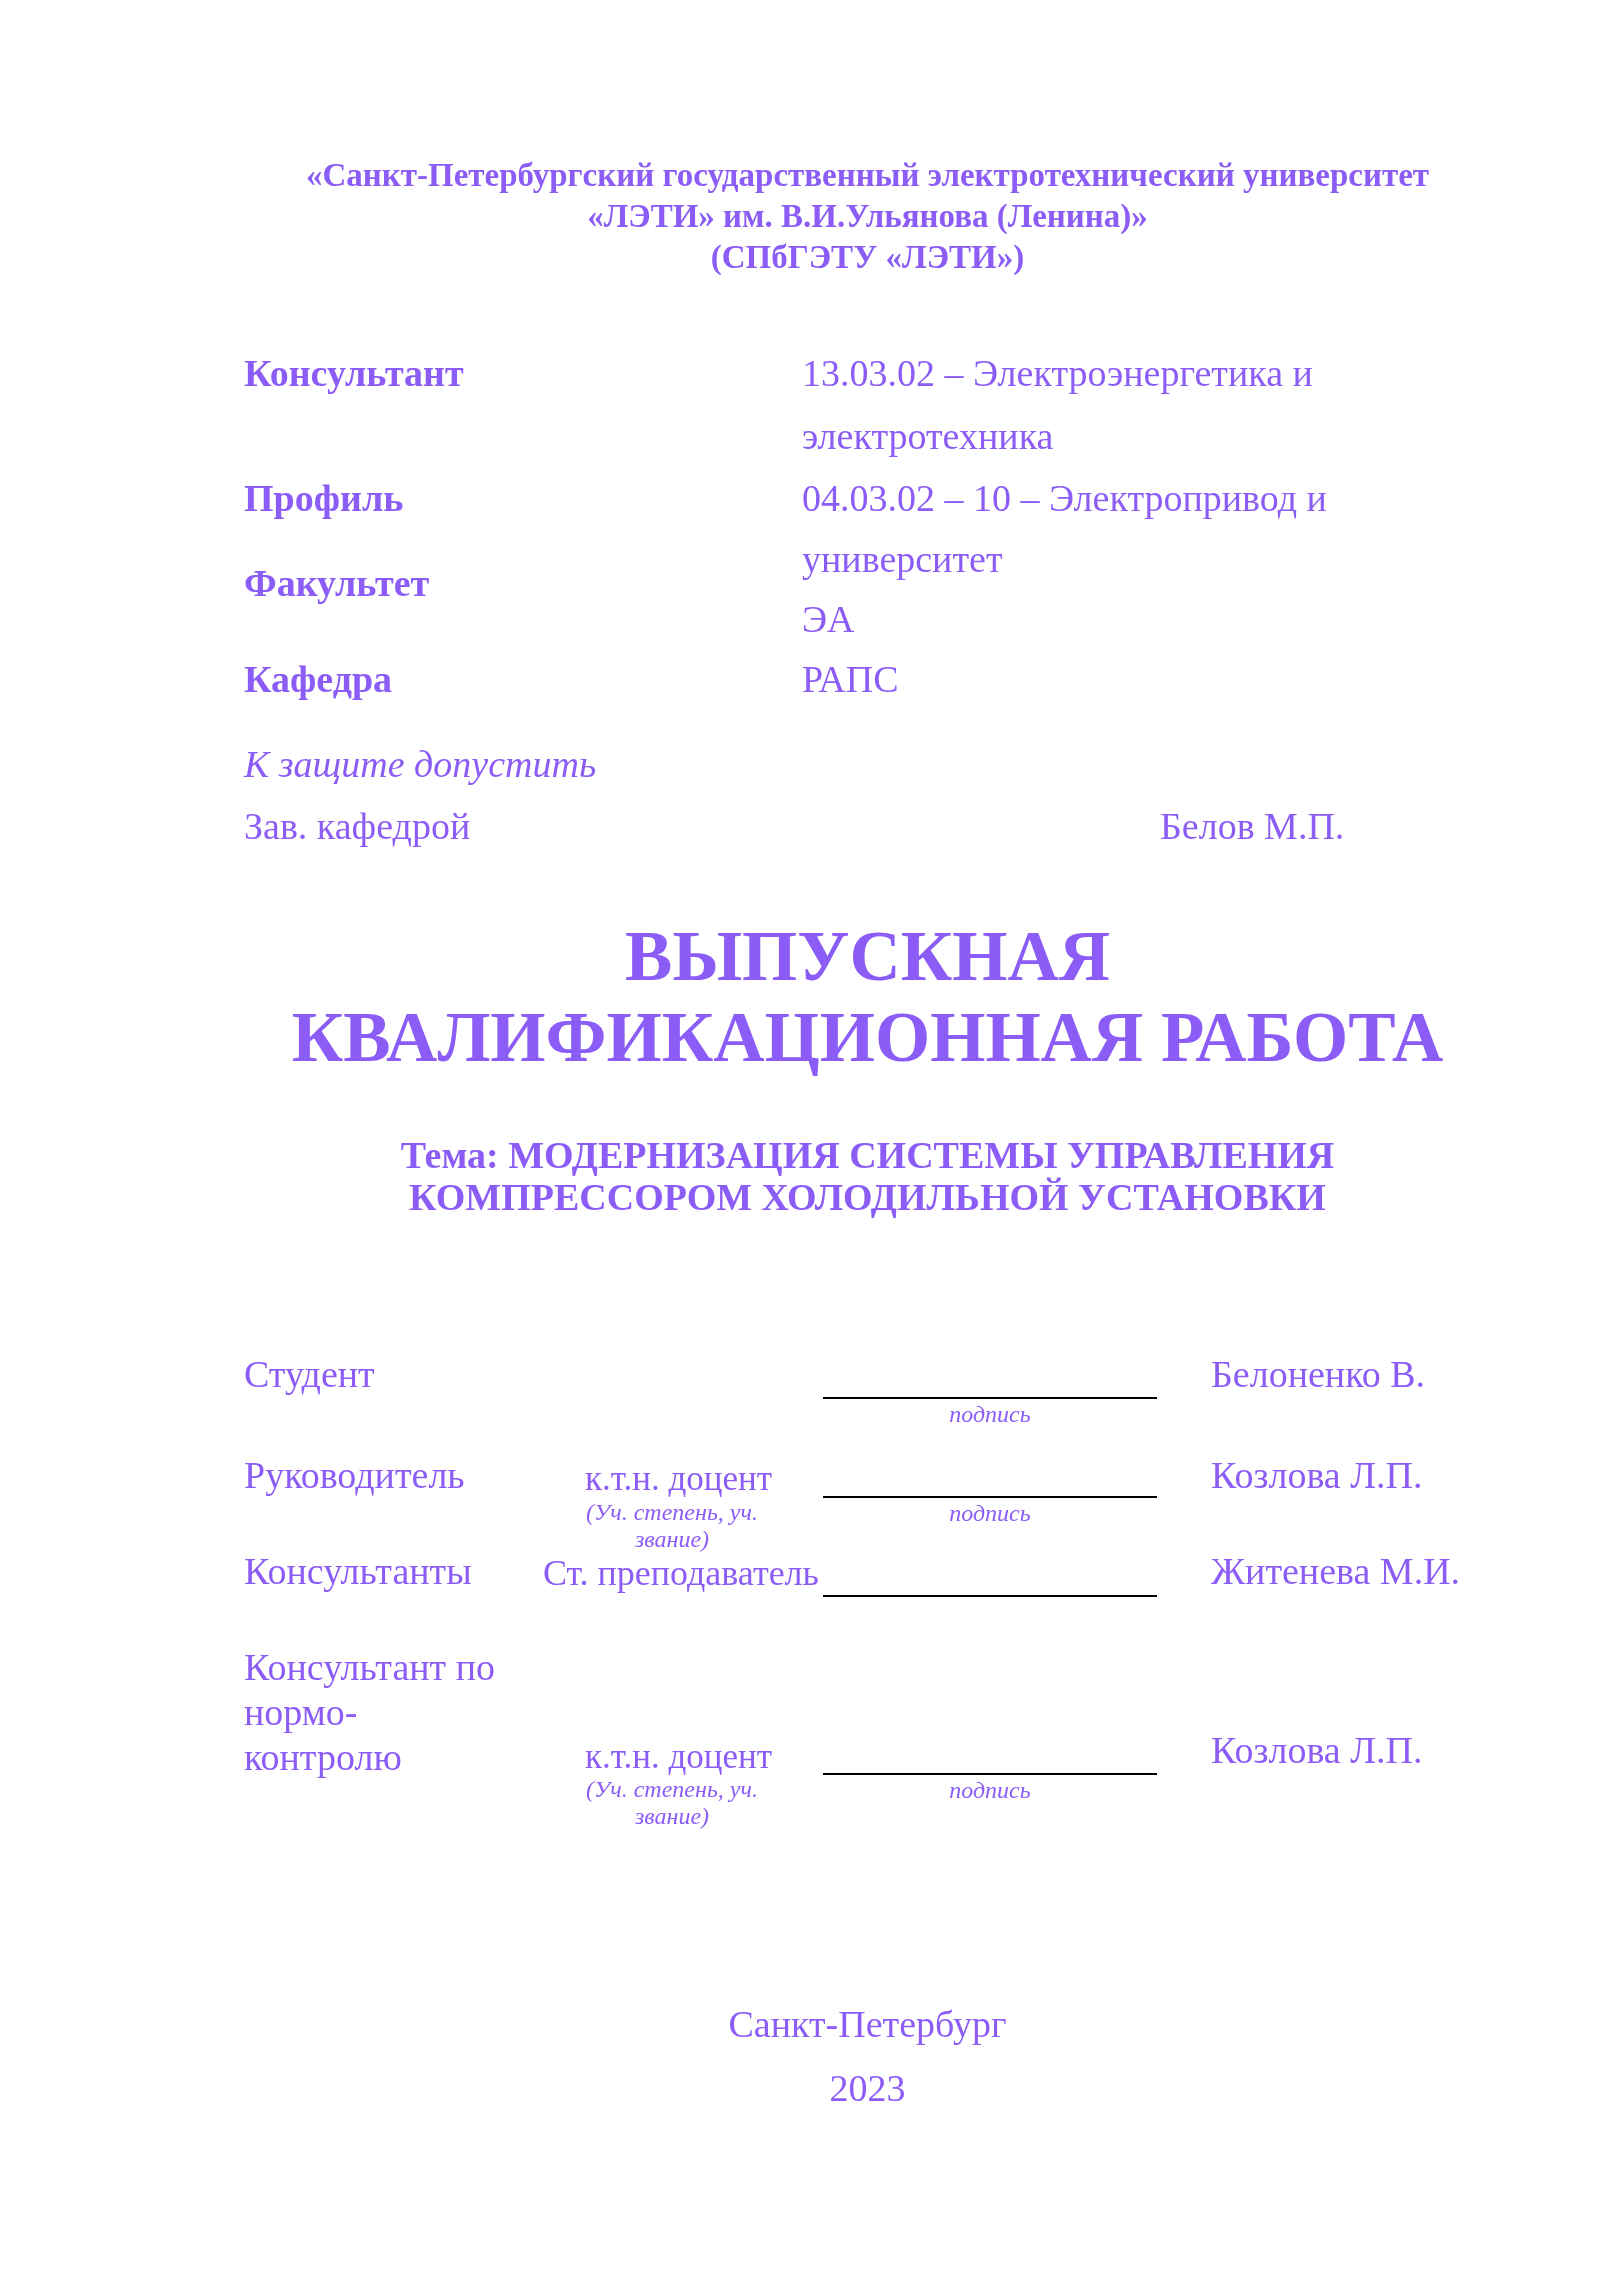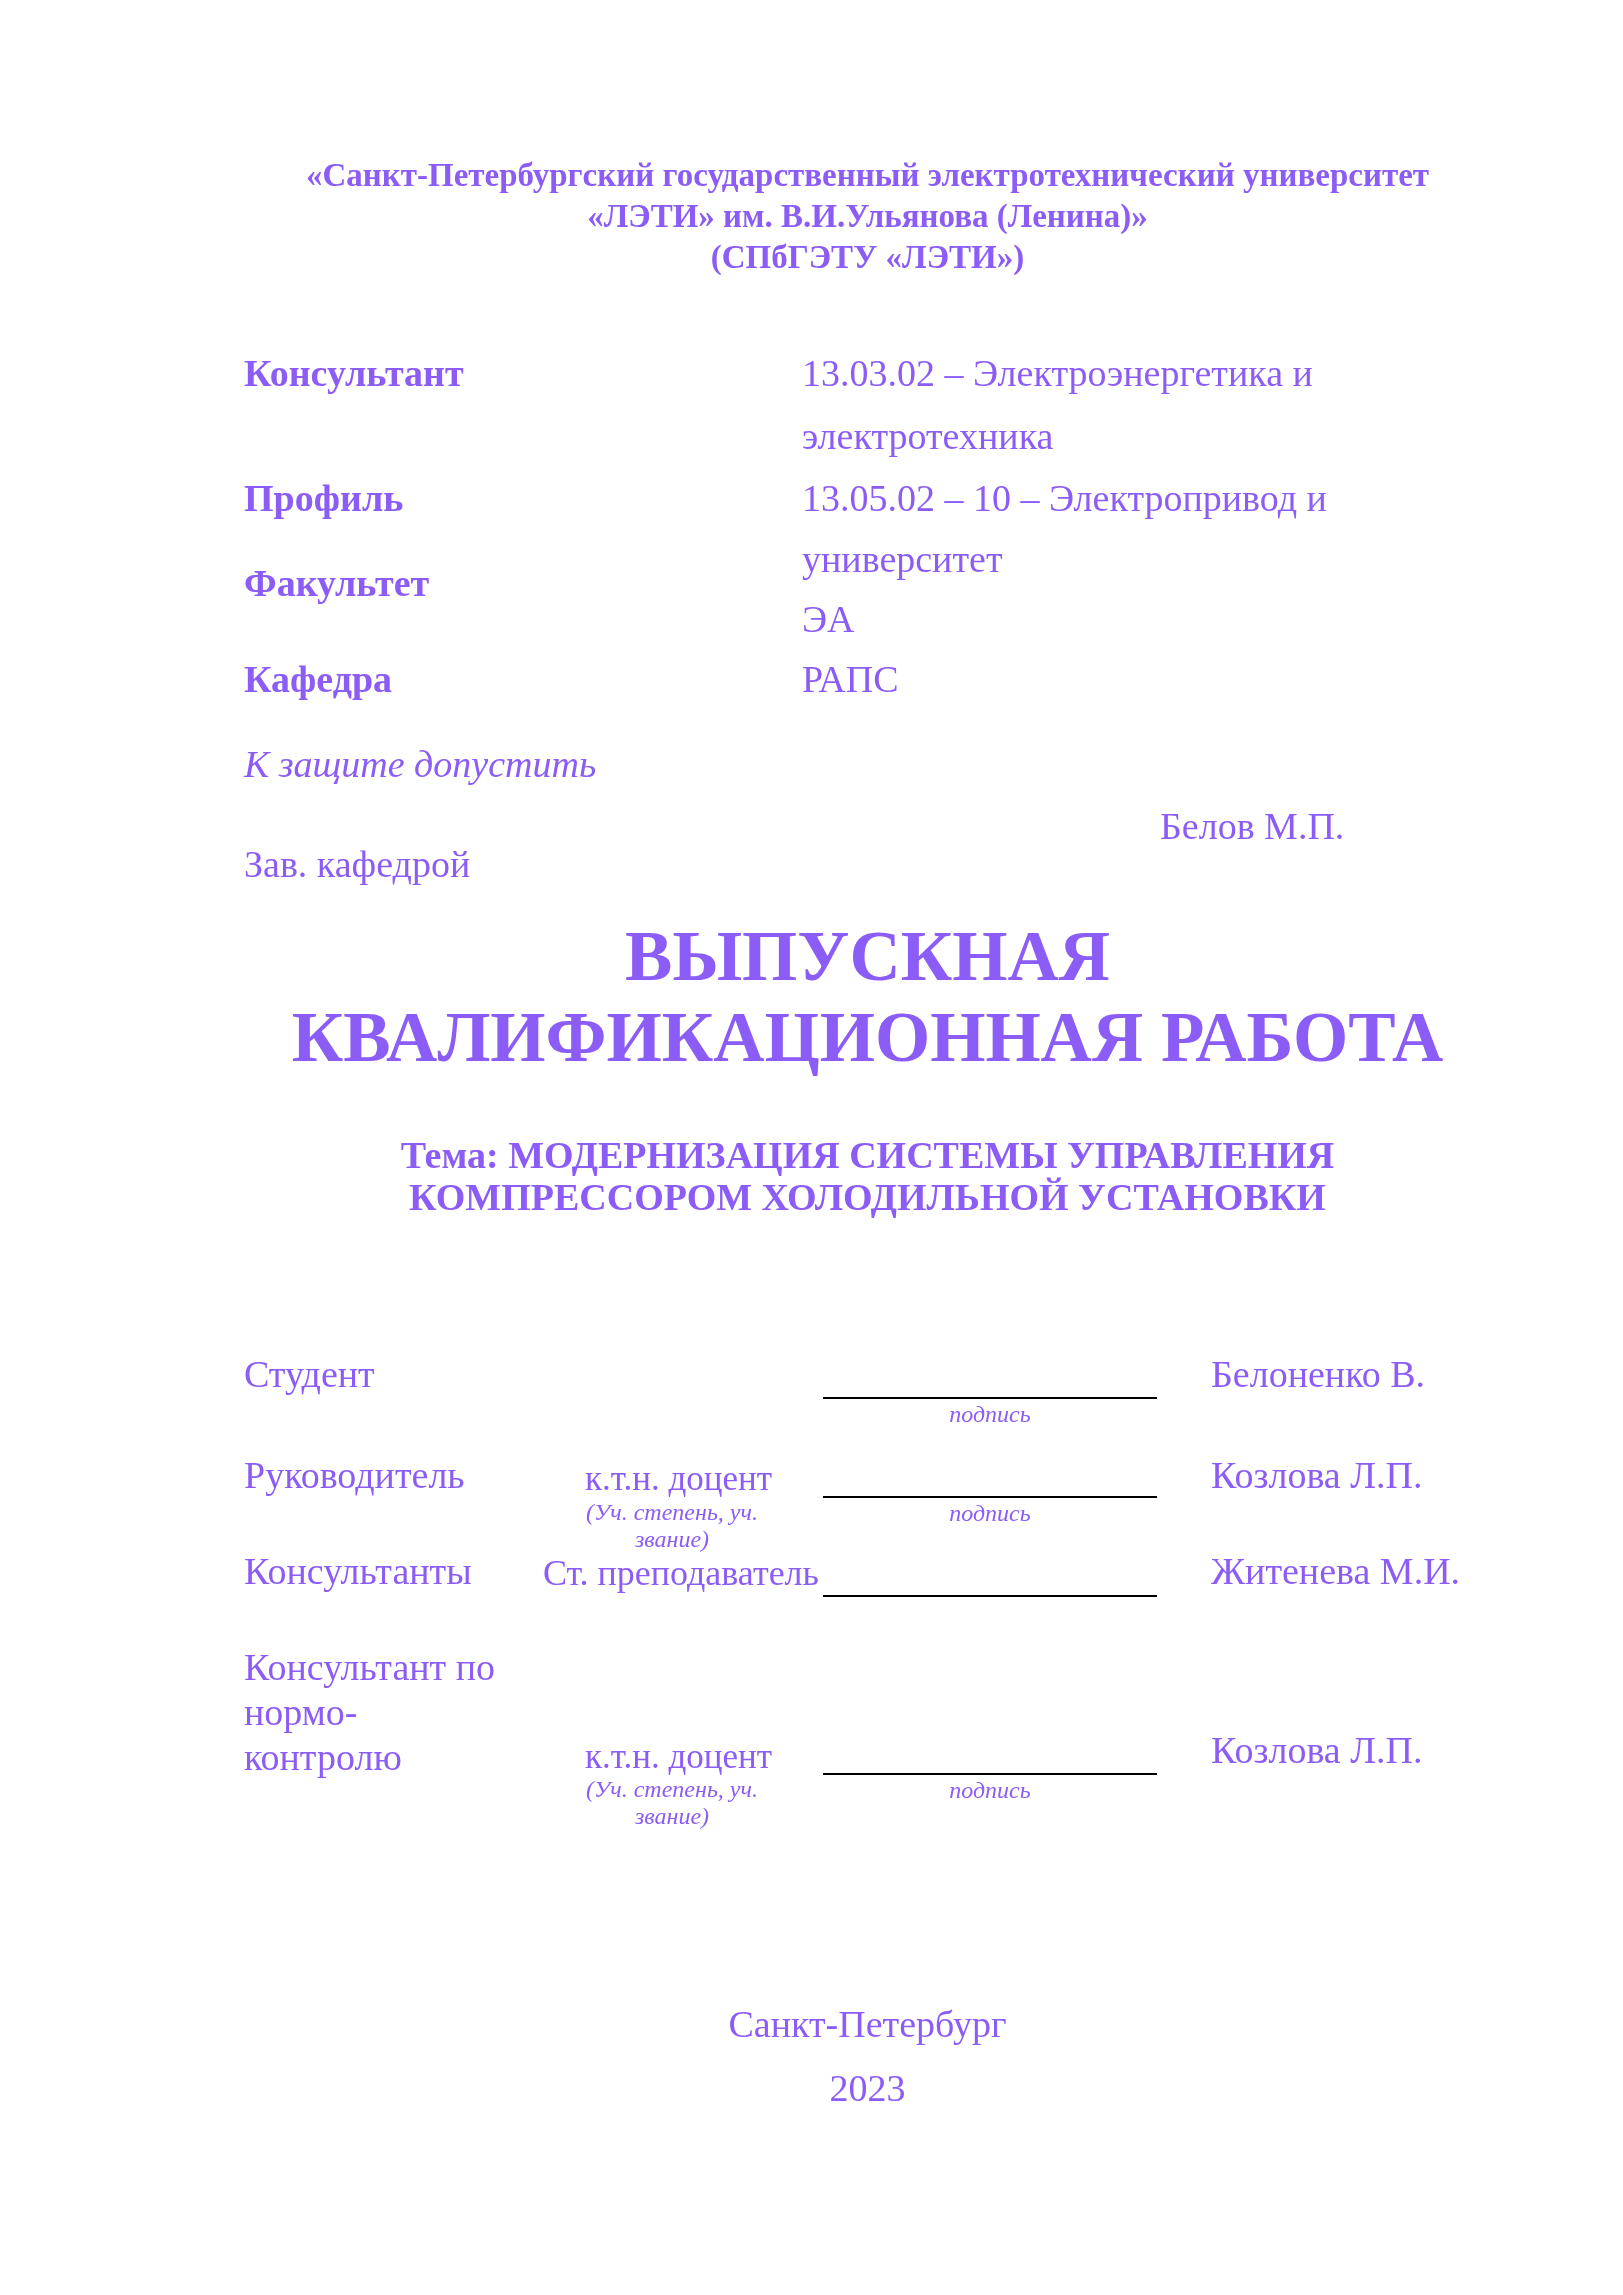--- a/index.html
+++ b/index.html
@@ -81,31 +81,31 @@
     <div>«Санкт-Петербургский государственный электротехнический университет</div>
     <div>«ЛЭТИ» им. В.И.Ульянова (Ленина)»</div>
     <div>(СПбГЭТУ «ЛЭТИ»)</div>
   </div>
 
   <div class="abs body-text b" style="left:244px; top:352px;">Консультант</div>
   <div class="abs body-text" style="left:802px; top:352px;">13.03.02 – Электроэнергетика и</div>
   <div class="abs body-text" style="left:802px; top:415px;">электротехника</div>
 
   <div class="abs body-text b" style="left:244px; top:477px;">Профиль</div>
-  <div class="abs body-text" style="left:802px; top:477px;">13.05.02 – 10 – Электропривод и</div>
+  <div class="abs body-text" style="left:802px; top:477px;">04.03.02 – 10 – Электропривод и</div>
   <div class="abs body-text" style="left:802px; top:538px;">университет</div>
 
   <div class="abs body-text b" style="left:244px; top:562px;">Факультет</div>
   <div class="abs body-text" style="left:802px; top:598px;">ЭА</div>
 
   <div class="abs body-text b" style="left:244px; top:658px;">Кафедра</div>
   <div class="abs body-text" style="left:802px; top:658px;">РАПС</div>
 
   <div class="abs body-text i" style="left:244px; top:743px;">К защите допустить</div>
-  <div class="abs body-text" style="left:244px; top:805px;margin-top:38px;">Зав. кафедрой</div>
+  <div class="abs body-text" style="left:244px; top:805px;">Зав. кафедрой</div>
   <div class="abs body-text" style="left:1160px; top:805px;">Белов М.П.</div>
 
   <div class="title-block">
     <div>ВЫПУСКНАЯ КВАЛИФИКАЦИОННАЯ РАБОТА</div>
   </div>
 
   <div class="topic-block">
     <div>Тема: МОДЕРНИЗАЦИЯ СИСТЕМЫ УПРАВЛЕНИЯ</div>
     <div>КОМПРЕССОРОМ ХОЛОДИЛЬНОЙ УСТАНОВКИ</div>
   </div>

